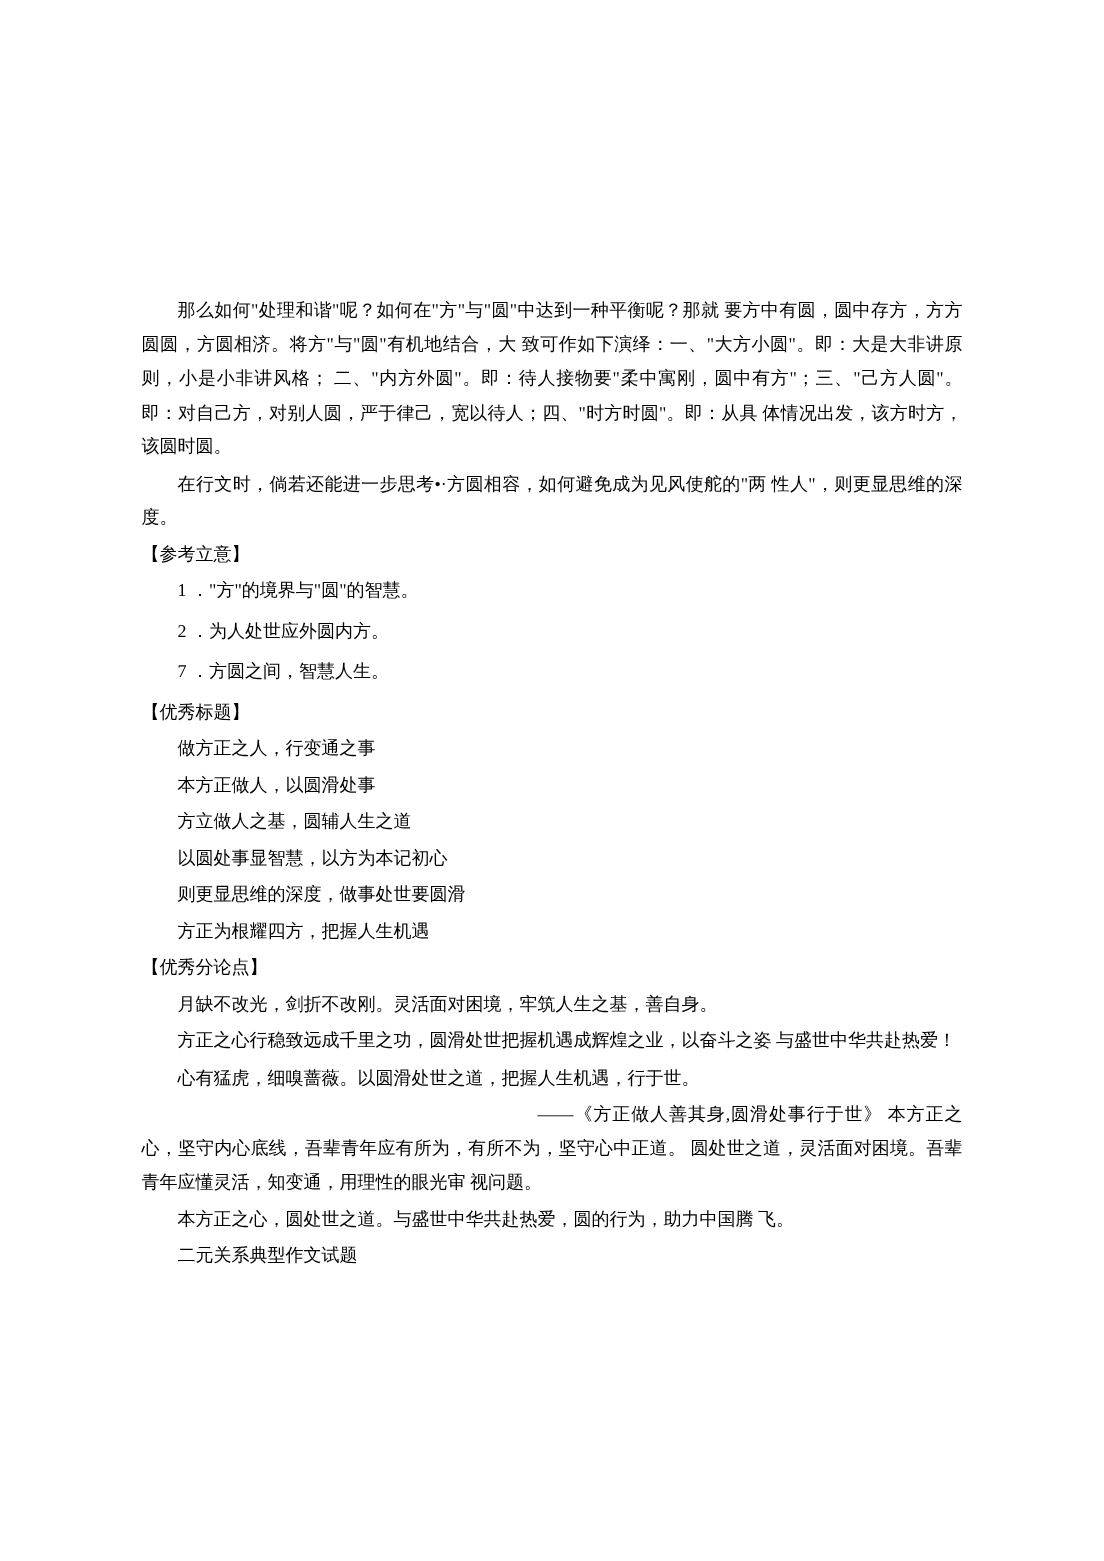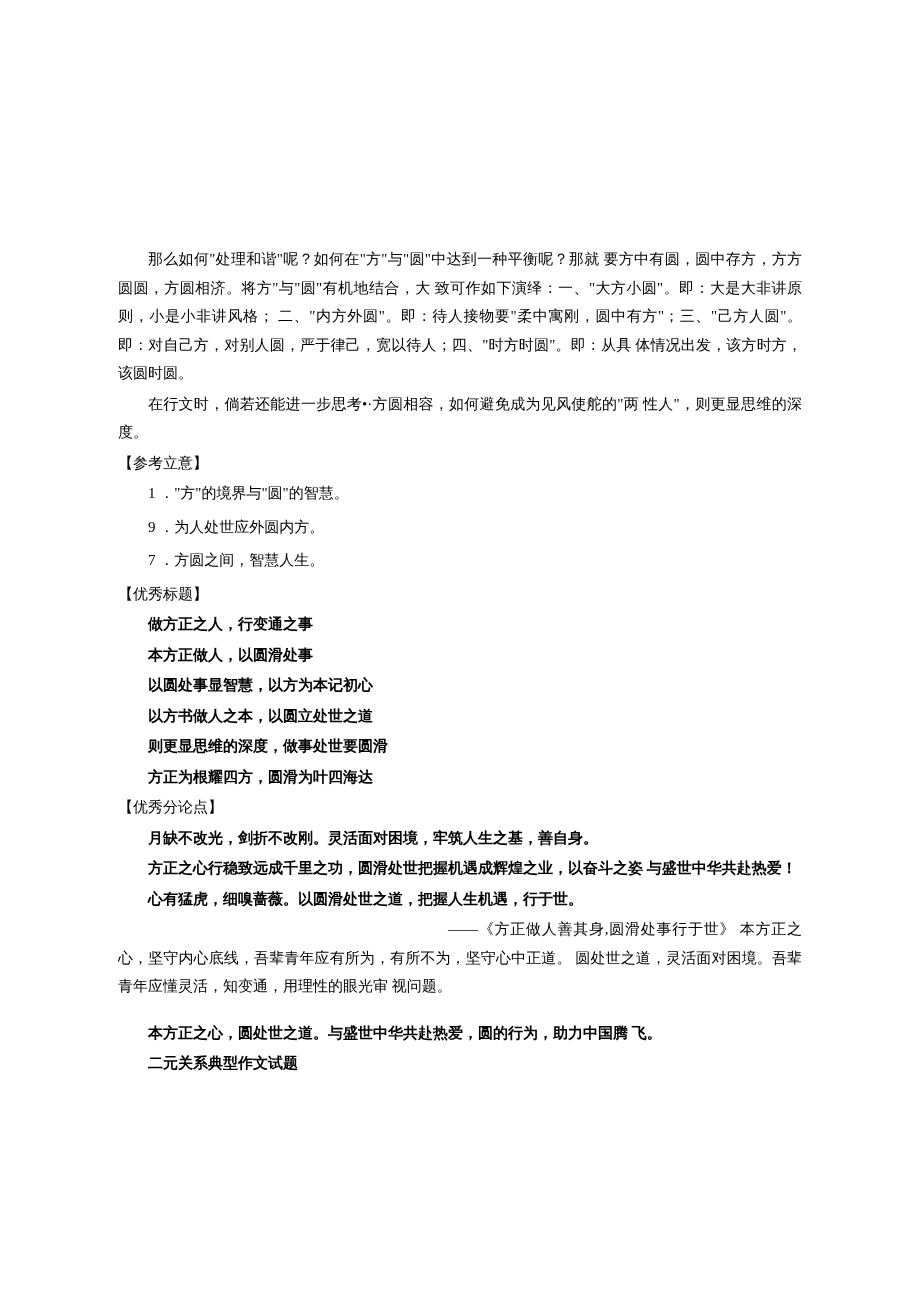--- a/index.html
+++ b/index.html
@@ -18,55 +18,54 @@
       padding: 245px 118px 0 118px;
     }
     .content {
       text-align: justify;
     }
     .para {
       text-indent: 2em;
       margin-bottom: 2px;
     }
     .para-noindent {
-      margin-bottom: 18px;
+      margin-bottom: 2px;
     }
     .section-label {
       margin-bottom: 2px;
     }
     .list-item {
       padding-left: 2em;
       margin-bottom: 5px;
     }
     .title-item {
       text-indent: 2em;
       margin-bottom: 2px;
-      font-weight: bold;
     }
   </style>
 </head>
 <body>
 
 <div class="content">
 
   <p class="para">那么如何"处理和谐"呢？如何在"方"与"圆"中达到一种平衡呢？那就 要方中有圆，圆中存方，方方圆圆，方圆相济。将方"与"圆"有机地结合，大 致可作如下演绎：一、"大方小圆"。即：大是大非讲原则，小是小非讲风格； 二、"内方外圆"。即：待人接物要"柔中寓刚，圆中有方"；三、"己方人圆"。 即：对自己方，对别人圆，严于律己，宽以待人；四、"时方时圆"。即：从具 体情况出发，该方时方，该圆时圆。</p>
   <p class="para">在行文时，倘若还能进一步思考•·方圆相容，如何避免成为见风使舵的"两    性人"，则更显思维的深度。</p>
 
   <p class="section-label">【参考立意】</p>
   <p class="list-item">1 ．"方"的境界与"圆"的智慧。</p>
-  <p class="list-item">9 ．为人处世应外圆内方。</p>
+  <p class="list-item">2 ．为人处世应外圆内方。</p>
   <p class="list-item">7 ．方圆之间，智慧人生。</p>
 
   <p class="section-label">【优秀标题】</p>
   <p class="title-item">做方正之人，行变通之事</p>
   <p class="title-item">本方正做人，以圆滑处事</p>
+  <p class="title-item">方立做人之基，圆辅人生之道</p>
   <p class="title-item">以圆处事显智慧，以方为本记初心</p>
-  <p class="title-item">以方书做人之本，以圆立处世之道</p>
   <p class="title-item">则更显思维的深度，做事处世要圆滑</p>
-  <p class="title-item">方正为根耀四方，圆滑为叶四海达</p>
+  <p class="title-item">方正为根耀四方，把握人生机遇</p>
 
   <p class="section-label">【优秀分论点】</p>
   <p class="title-item">月缺不改光，剑折不改刚。灵活面对困境，牢筑人生之基，善自身。</p>
   <p class="title-item">方正之心行稳致远成千里之功，圆滑处世把握机遇成辉煌之业，以奋斗之姿 与盛世中华共赴热爱！</p>
   <p class="title-item">心有猛虎，细嗅蔷薇。以圆滑处世之道，把握人生机遇，行于世。</p>
   <p class="para-noindent" style="text-align:justify; text-indent:0; padding-left:0;">
     <span style="display:inline-block; width:100%; text-indent:22em;">——《方正做人善其身,圆滑处事行于世》 本方正之心，坚守内心底线，吾辈青年应有所为，有所不为，坚守心中正道。 圆处世之道，灵活面对困境。吾辈青年应懂灵活，知变通，用理性的眼光审 视问题。</span>
   </p>
   <p class="title-item">本方正之心，圆处世之道。与盛世中华共赴热爱，圆的行为，助力中国腾 飞。</p>
   <p class="title-item">二元关系典型作文试题</p>

